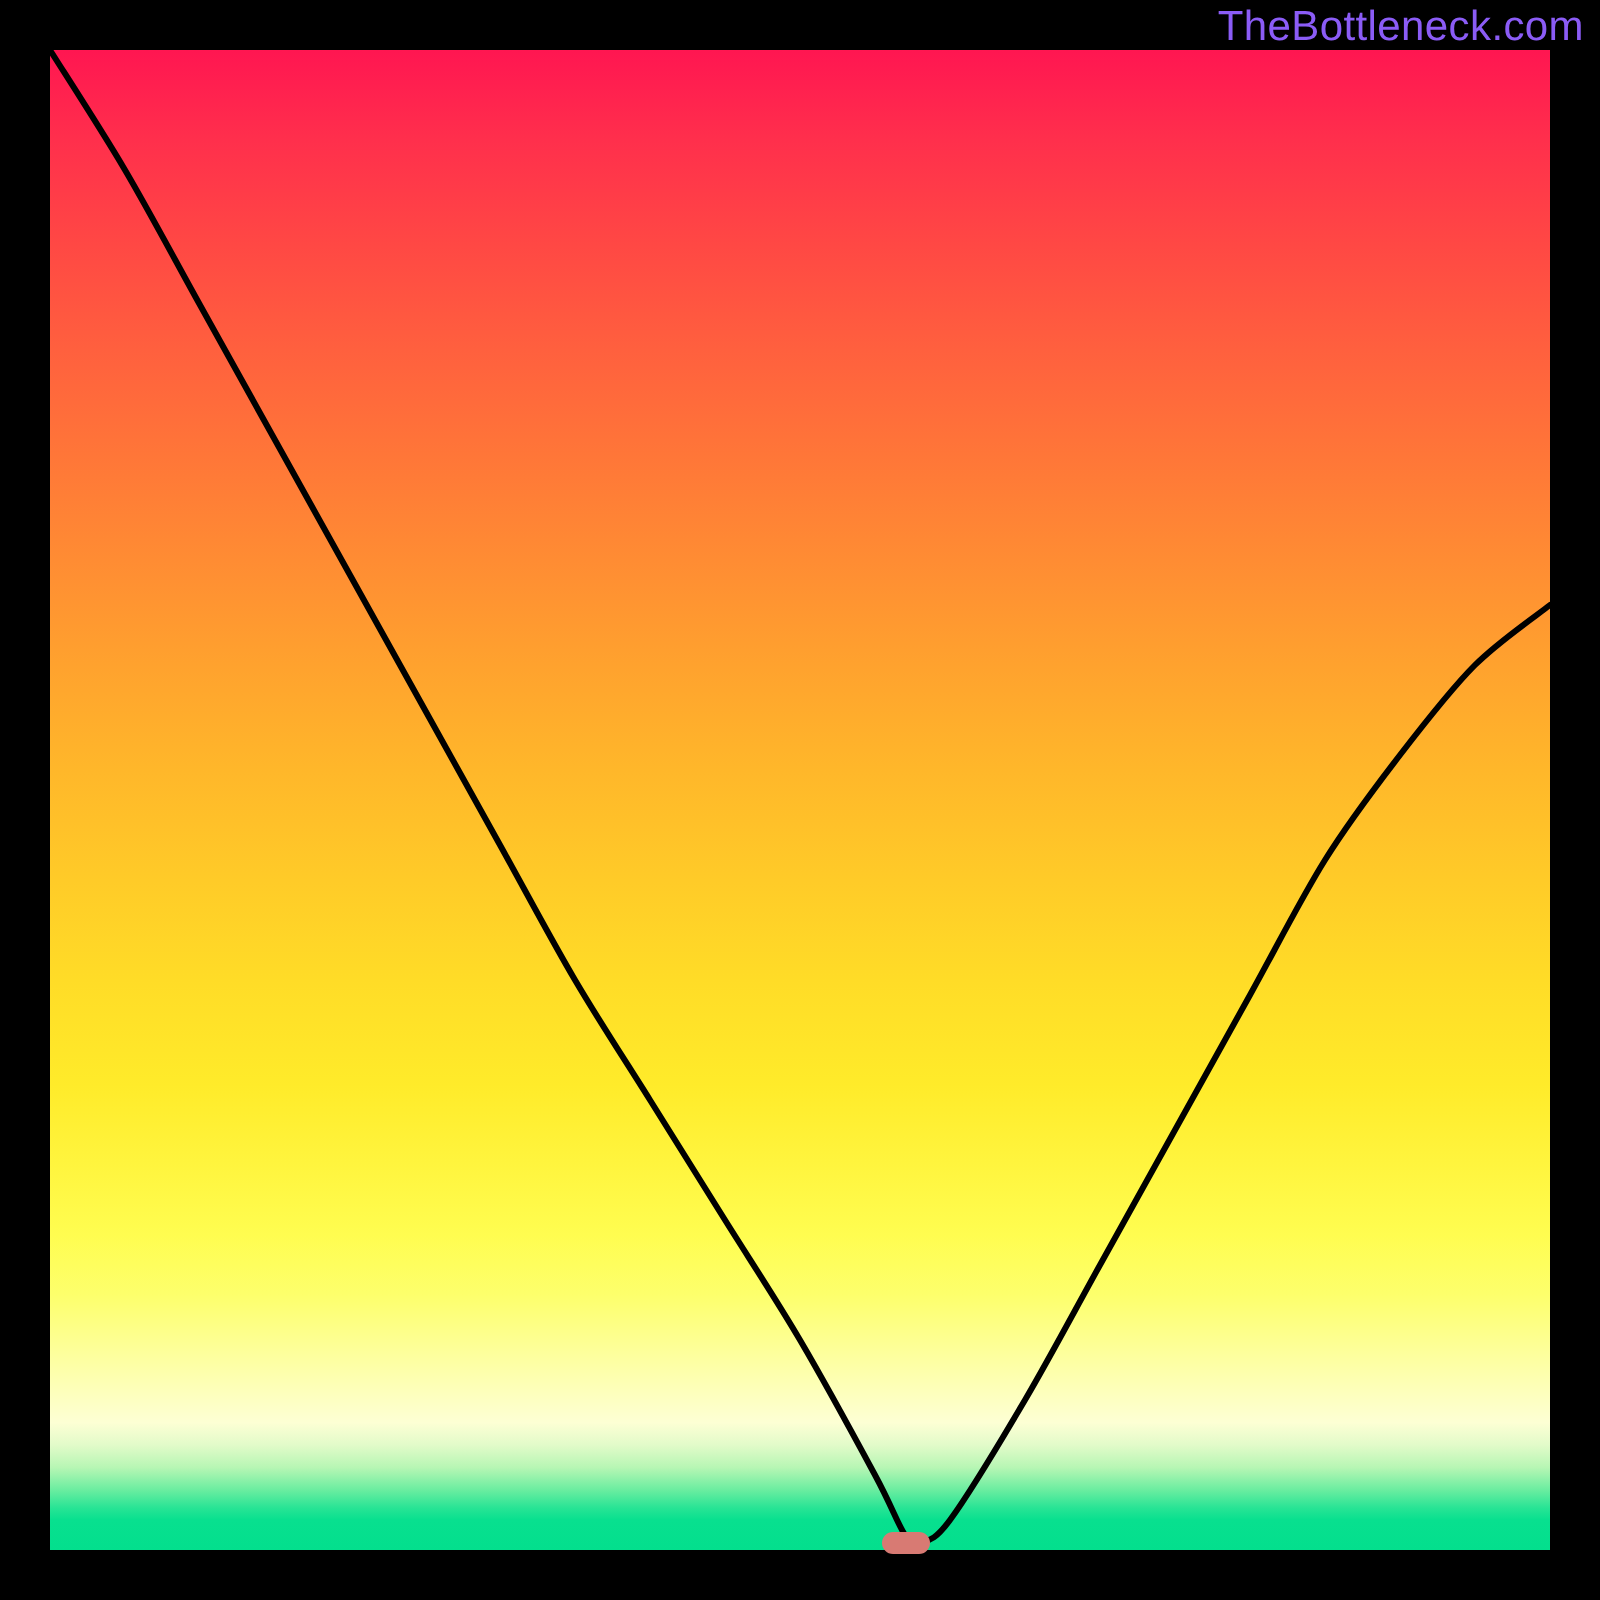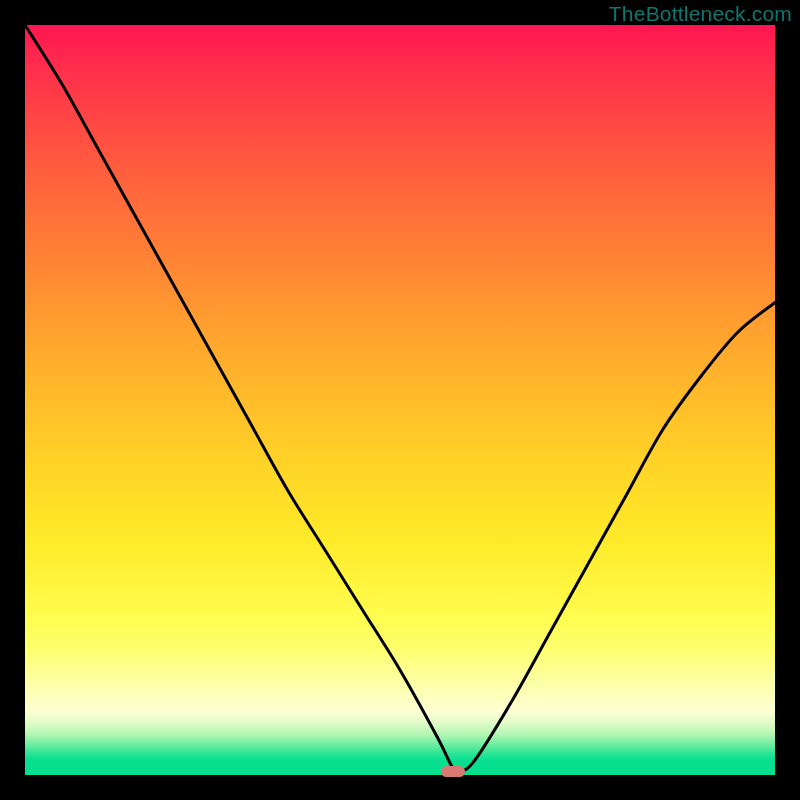--- a/index.html
+++ b/index.html
@@ -47,21 +47,21 @@
       #6aeda0 96%,
       #28e495 97.2%,
       #08e08f 98%,
       #03df8d 100%
     );
   }
   .watermark {
     position: absolute;
     top: 2px;
     right: 8px;
-    color: #0f766e;
+    color: #8b5cf6;
     font-size: 21px;
     font-weight: 400;
     letter-spacing: 0.2px;
     font-family: Arial, Helvetica, sans-serif;
     text-align: center;
   }
   svg.curve {
     position: absolute;
     top: 0;
     left: 0;

